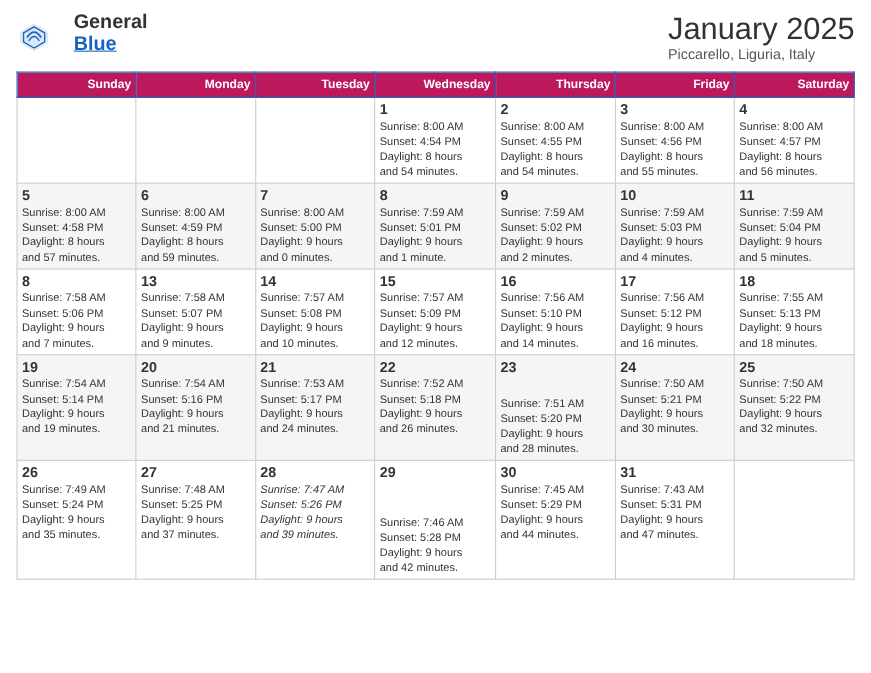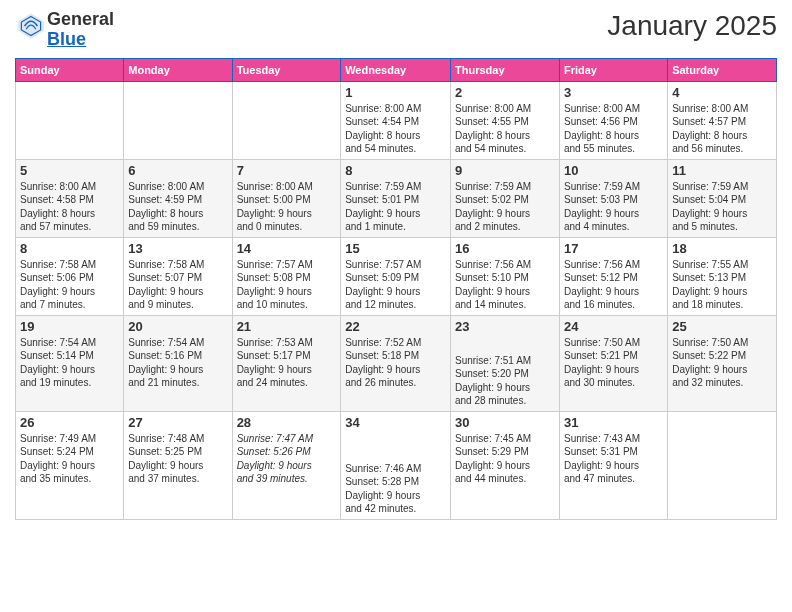--- a/index.html
+++ b/index.html
@@ -16,22 +16,22 @@
       padding: 10px 15px 10px 15px;
     }
     .header {
       display: flex;
       justify-content: space-between;
       align-items: flex-start;
       margin-bottom: 8px;
     }
     .logo {
       display: flex;
-      align-items: flex-start;
-      gap: 0;
+      align-items: flex-end;
+      gap: 20px;
     }
     .logo-text {
       font-size: 18px;
       font-weight: bold;
       line-height: 1.1;
     }
     .logo-text span.general { color: #333; }
     .logo-text span.blue { color: #1565C0; text-decoration: underline; }
     .logo-icon {
       width: 32px;
@@ -47,24 +47,24 @@
     .location {
       font-size: 13px;
       color: #555;
     }
     .calendar {
       width: 100%;
       border-collapse: collapse;
       font-size: 10.5px;
     }
     .calendar thead th {
-      background-color: #ec4899;
+      background-color: #be185d;
       color: #fff;
       padding: 5px 4px;
-      text-align: left;
+      text-align: right;
       font-size: 11px;
       font-weight: bold;
       border: 1px solid #1565C0;
     }
     .calendar tbody td {
       vertical-align: top;
       border: 1px solid #ccc;
       padding: 3px 4px;
       width: 113px;
       min-height: 70px;
@@ -106,20 +106,21 @@
         <path d="M12,20 Q20,8 28,20" fill="none" stroke="#1565C0" stroke-width="2"></path>
         <path d="M14,24 Q20,14 26,24" fill="none" stroke="#1565C0" stroke-width="1.5"></path>
       </svg>
       <div class="logo-text">
         <div><span class="general">General</span></div>
         <div><span class="blue">Blue</span></div>
       </div>
     </div>
     <div class="title-block">
       <div class="month-title">January 2025</div>
+      <div class="location">Piccarello, Liguria, Italy</div>
     </div>
   </div>
 
   <table class="calendar">
     <thead>
       <tr>
         <th>Sunday</th>
         <th>Monday</th>
         <th>Tuesday</th>
         <th>Wednesday</th>
@@ -331,21 +332,21 @@
 and 37 minutes.</div>
           </td>
           <td>
             <div class="day-num">28</div>
             <div class="day-info" style="white-space: pre-line; font-style: italic;">Sunrise: 7:47 AM
 Sunset: 5:26 PM
 Daylight: 9 hours
 and 39 minutes.</div>
           </td>
           <td>
-            <div class="day-num">34</div>
+            <div class="day-num">29</div>
             <div class="day-info" style="white-space: pre-line; margin-top: 32px;">Sunrise: 7:46 AM
 Sunset: 5:28 PM
 Daylight: 9 hours
 and 42 minutes.</div>
           </td>
           <td>
             <div class="day-num">30</div>
             <div class="day-info" style="white-space: pre-line;">Sunrise: 7:45 AM
 Sunset: 5:29 PM
 Daylight: 9 hours

